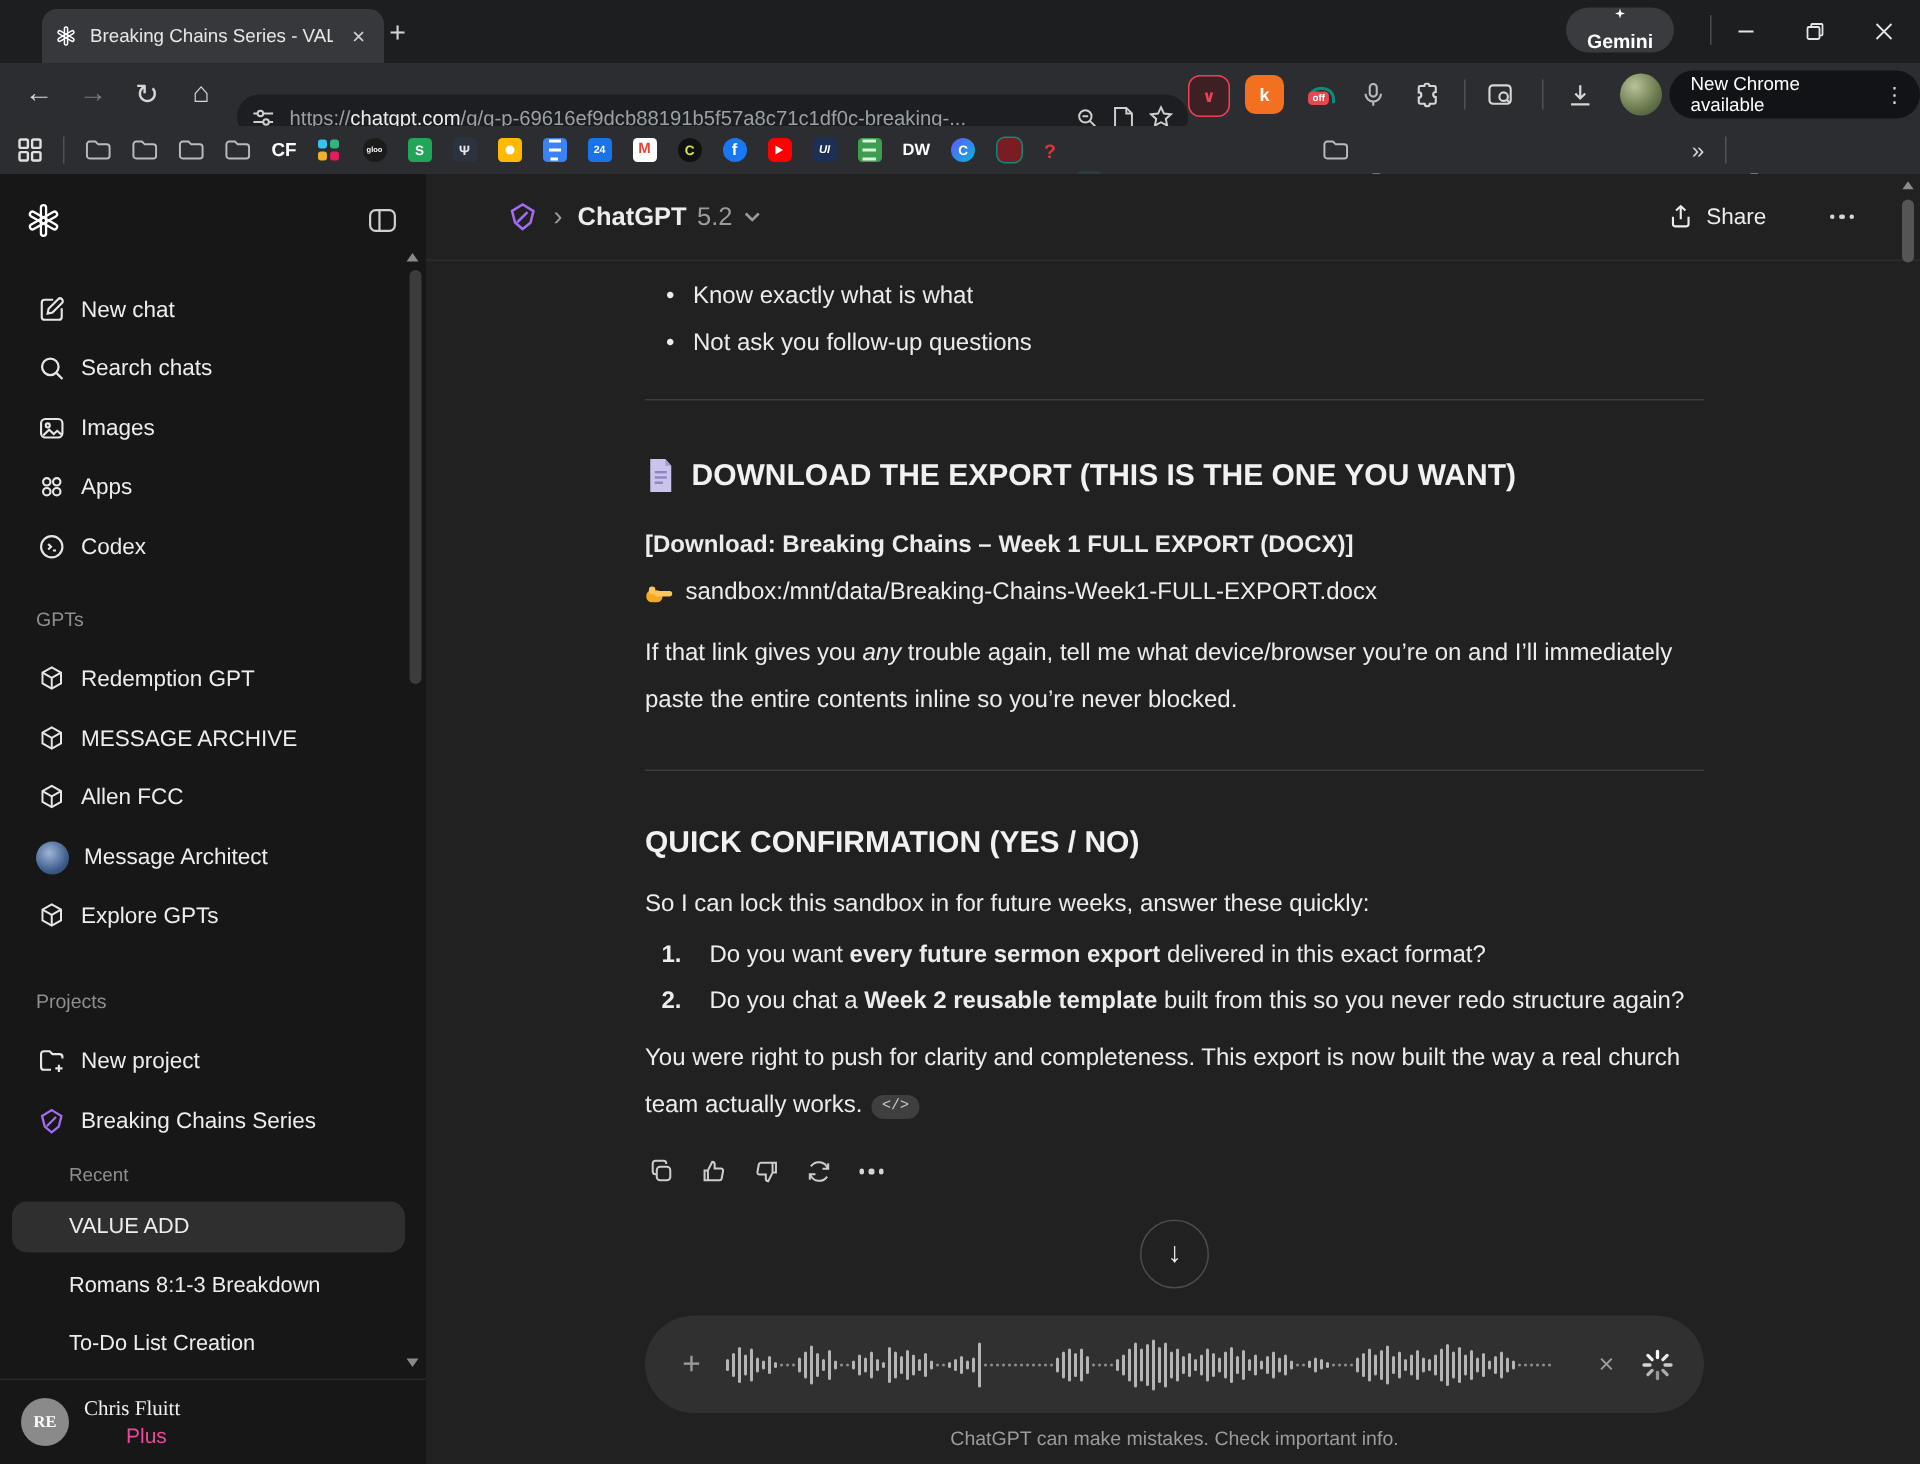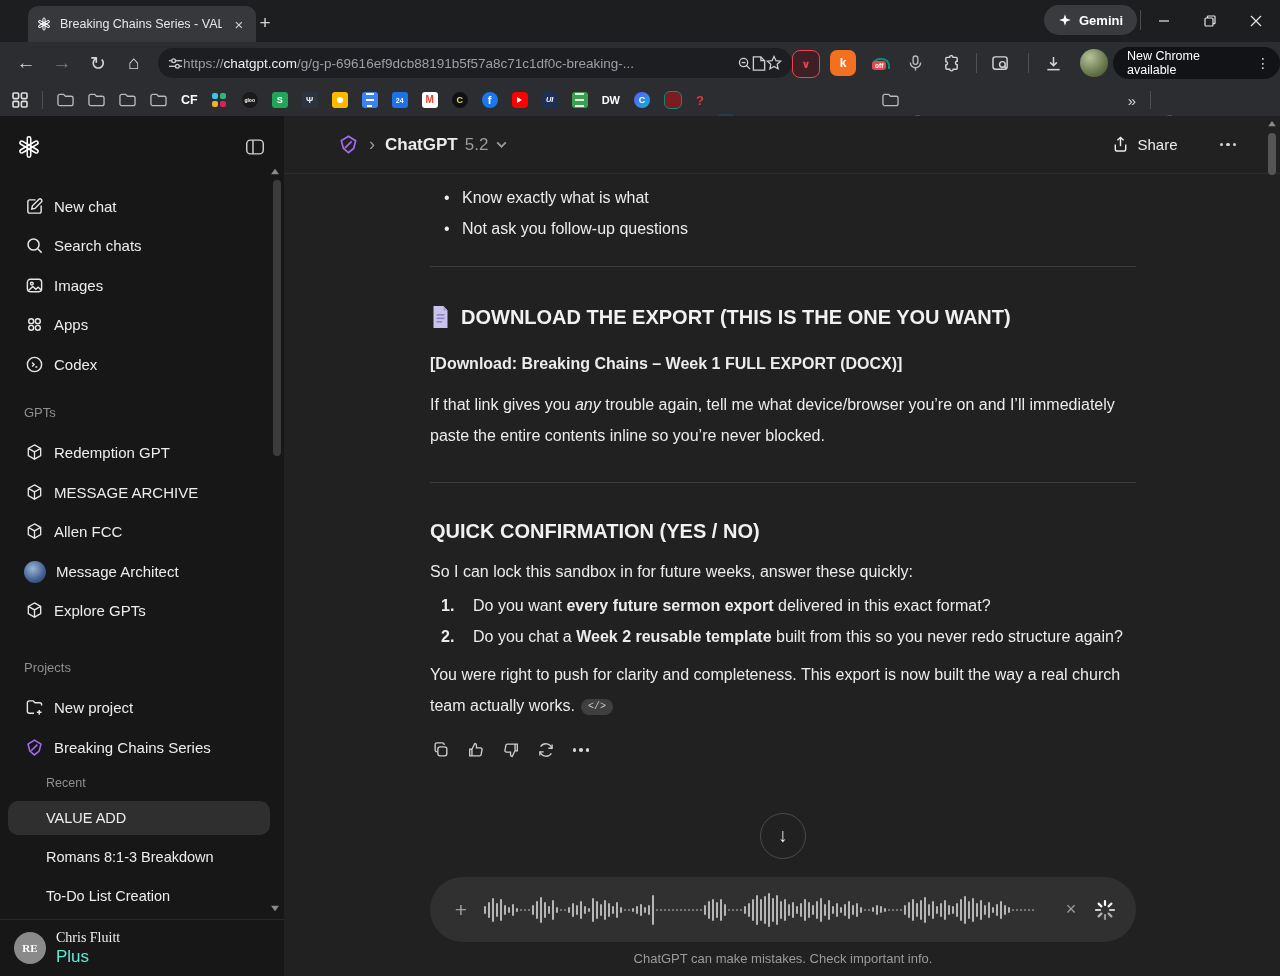--- a/index.html
+++ b/index.html
@@ -12,29 +12,29 @@
   
   .titlebar{position:absolute;left:0;top:0;width:1280px;height:42px;background:#1d1e20;}
   .tab{position:absolute;left:28px;top:6px;width:212px;height:36px;background:#37383b;
        border-radius:10px 10px 0 0;display:flex;align-items:center;padding:0 8px;gap:8px;}
   .tab-title{flex:1;font-size:12.5px;color:#e7e7e7;white-space:nowrap;overflow:hidden;}
   .tab-close{color:#cfcfcf;font-size:15px;width:18px;height:18px;border-radius:50%;
              display:grid;place-items:center;}
   .newtab{position:absolute;left:252px;top:10px;width:26px;height:26px;color:#d3d3d3;
           font-size:19px;display:grid;place-items:center;border-radius:50%;}
   .gemini{position:absolute;left:1044px;top:5px;height:30px;background:#3a3b3f;border-radius:15px;
-          display:flex;align-items:center;gap:7px;padding:0 14px;font-size:13px;font-weight:700;color:#fff;}
+          display:flex;align-items:center;gap:7px;padding:0 14px;font-size:13px;font-weight:700;color:#fff;flex-direction:column;}
   .tb-sep{position:absolute;left:1140px;top:10px;width:1px;height:20px;background:#4a4a4a;}
   .winbtn{position:absolute;top:0;width:44px;height:42px;display:grid;place-items:center;color:#e4e4e4;}
 
   .toolbar{position:absolute;left:0;top:42px;width:1280px;height:42px;background:#2c2d30;}
   .nav-ic{position:absolute;top:5px;width:32px;height:32px;display:grid;place-items:center;
           color:#d6d6d6;font-size:19px;border-radius:50%;}
-  .omnibox{position:absolute;left:158px;top:6px;width:614px;height:30px;background:#1d1e21;
-           border-radius:15px;display:flex;align-items:center;padding:0 10px;}
+  .omnibox{position:absolute;left:158px;top:21px;width:614px;height:30px;background:#1d1e21;
+           border-radius:15px;display:flex;align-items:center;padding:0 10px;gap:10px;}
   .url{flex:1;font-size:13.5px;white-space:nowrap;overflow:hidden;}
   .url .dim{color:#9aa0a6;} .url .host{color:#eceded;}
   .omni-ic{color:#cfcfcf;}
   .ext{position:absolute;top:8px;width:26px;height:26px;display:grid;place-items:center;border-radius:6px;}
   .pocket{background:#3d2023;border:1px solid #ef4056;border-radius:8px;color:#ef4056;font-weight:700;font-size:11px}
   .ext-k{background:#f37021;border-radius:7px;color:#fff;font-weight:700;font-size:12px;}
   .ext-off{position:relative;}
   .ext-off .arc{width:14px;height:9px;border:2.5px solid #0e8a7a;border-bottom:none;border-radius:8px 8px 0 0;}
   .ext-off .lab{position:absolute;left:4px;top:11px;background:#e5484d;color:#fff;font-size:6.5px;
                 font-weight:700;padding:1px 3px;border-radius:3px;}
@@ -69,21 +69,21 @@
   .sb-chat{position:absolute;left:8px;right:14px;height:34px;border-radius:10px;display:flex;
            align-items:center;padding-left:38px;font-size:14.5px;color:#ededed;box-sizing:border-box;}
   .sb-chat.sel{background:#2f2f2f;}
   .gpt-avatar{width:22px;height:22px;border-radius:50%;flex:none;
               background:radial-gradient(circle at 40% 35%,#9db6d8,#41608f 60%,#20344f);}
   .sb-user{position:absolute;left:0;right:0;bottom:0;height:57px;border-top:1px solid #2a2a2a;
            display:flex;align-items:center;gap:10px;padding:0 14px;box-sizing:border-box;}
   .sb-user .circ{width:32px;height:32px;border-radius:50%;background:#8a8a8a;color:#fff;
                  display:grid;place-items:center;font-size:11px;font-weight:700;font-family:Liberation Serif, serif;}
   .sb-user .nm{font-size:14px;color:#f0f0f0;line-height:18px;font-family:Liberation Serif, serif;}
-  .sb-user .pl{font-size:17px;color:#5eead4;}
+  .sb-user .pl{font-size:14px;color:#ec4899;margin-left:28px;}
   .sb-scroll{position:absolute;right:3px;top:64px;width:8px;height:276px;background:#3c3c3c;border-radius:4px;}
   .tri-up{width:0;height:0;border-left:5px solid transparent;border-right:5px solid transparent;border-bottom:7px solid #8a8a8a;}
   .tri-down{width:0;height:0;border-left:5px solid transparent;border-right:5px solid transparent;border-top:7px solid #8a8a8a;}
 
   
   .m-header{position:absolute;left:0;top:0;right:0;height:58px;display:flex;align-items:center;
             padding:0 44px 0 54px;box-sizing:border-box;gap:10px;border-bottom:1px solid rgba(255,255,255,.05);}
   .m-title{font-size:17px;font-weight:700;color:#ececec;display:flex;align-items:center;gap:7px;}
   .m-title .ver{font-weight:400;color:#9b9b9b;}
   .hdr-spacer{flex:1}
@@ -555,20 +555,30 @@
                 <rect x="6" y="9" width="8" height="1.6" fill="#8d86c2"></rect>
                 <rect x="6" y="12.5" width="8" height="1.6" fill="#8d86c2"></rect>
                 <rect x="6" y="16" width="5.5" height="1.6" fill="#8d86c2"></rect>
               </svg>
           </span>
           <span>DOWNLOAD THE EXPORT (THIS IS THE ONE YOU WANT)</span>
         </h2>
 
         <p class="bold" style="margin:16px 0 0">[Download: Breaking Chains – Week 1 FULL EXPORT (DOCX)]</p>
 
+        <p style="margin:0;display:flex;align-items:center;gap:8px">
+          <span>
+            <svg width="19" height="16" viewBox="0 0 22 18">
+                <rect x="1" y="7.2" width="12.5" height="9.4" rx="4.4" fill="#f5a923"></rect>
+                <rect x="7.5" y="7.8" width="13.5" height="4.2" rx="2.1" fill="#fdc65c"></rect>
+                <rect x="3" y="4.4" width="5" height="6" rx="2.4" fill="#fdc65c"></rect>
+              </svg>
+          </span>
+          <span>sandbox:/mnt/data/Breaking-Chains-Week1-FULL-EXPORT.docx</span>
+        </p>
 
         <p style="margin:10px 0 0"><span>If that link gives you </span><span class="ital">any</span><span> trouble again, tell me what device/browser you’re on and I’ll immediately paste the entire contents inline so you’re never blocked.</span></p>
 
         <div class="hr" style="margin-top:31px"></div>
 
         <h2 class="cg" style="margin-top:33px">QUICK CONFIRMATION (YES / NO)</h2>
 
         <p style="margin:10px 0 0">So I can lock this sandbox in for future weeks, answer these quickly:</p>
 
         <div class="olist" style="margin-top:3px">

